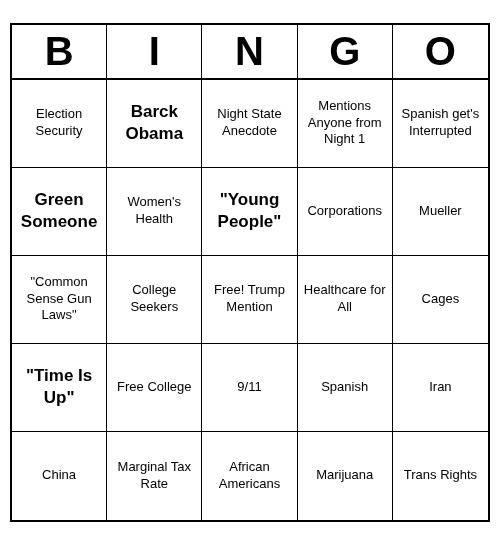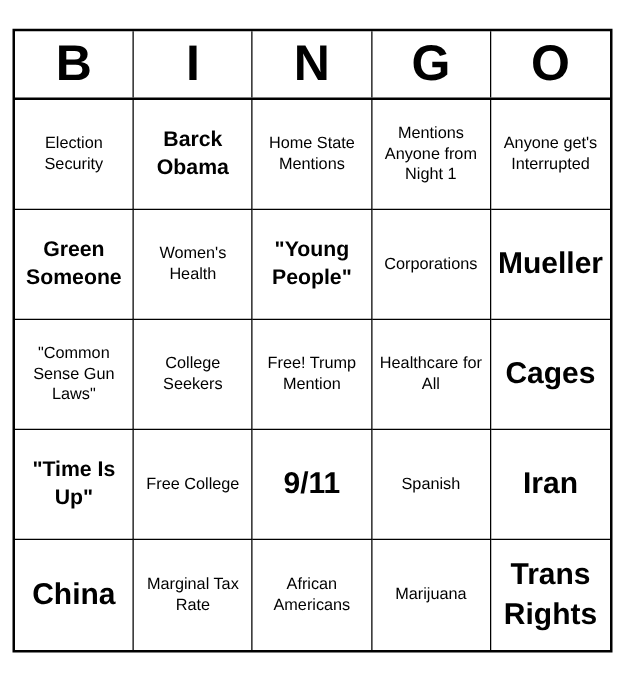--- a/index.html
+++ b/index.html
@@ -62,22 +62,22 @@
 
     .bingo-cell:nth-child(5n) {
       border-right: none;
     }
 
     .bingo-cell:nth-child(n+21) {
       border-bottom: none;
     }
 
     .bingo-cell.large-text {
-      font-size: 24px;
-      font-weight: bold;
+      font-size: 13px;
+      font-weight: normal;
     }
 
     .bingo-cell.medium-text {
       font-size: 17px;
       font-weight: bold;
     }
   </style>
 </head>
 <body>
 
@@ -85,23 +85,23 @@
   <div class="bingo-header">
   <div class="bingo-header-cell">B</div>
       <div class="bingo-header-cell">I</div>
       <div class="bingo-header-cell">N</div>
       <div class="bingo-header-cell">G</div>
       <div class="bingo-header-cell">O</div>
     </div>
   <div class="bingo-grid">
   <div class="bingo-cell">Election Security</div>
       <div class="bingo-cell medium-text">Barck Obama</div>
-      <div class="bingo-cell">Home State Mentions</div>
+      <div class="bingo-cell">Night State Anecdote</div>
       <div class="bingo-cell">Mentions Anyone from Night 1</div>
-      <div class="bingo-cell">Anyone get's Interrupted</div>
+      <div class="bingo-cell">Spanish get's Interrupted</div>
       <div class="bingo-cell medium-text">Green Someone</div>
       <div class="bingo-cell">Women's Health</div>
       <div class="bingo-cell medium-text">"Young People"</div>
       <div class="bingo-cell">Corporations</div>
       <div class="bingo-cell large-text">Mueller</div>
       <div class="bingo-cell">"Common Sense Gun Laws"</div>
       <div class="bingo-cell">College Seekers</div>
       <div class="bingo-cell">Free! Trump Mention</div>
       <div class="bingo-cell">Healthcare for All</div>
       <div class="bingo-cell large-text">Cages</div>

